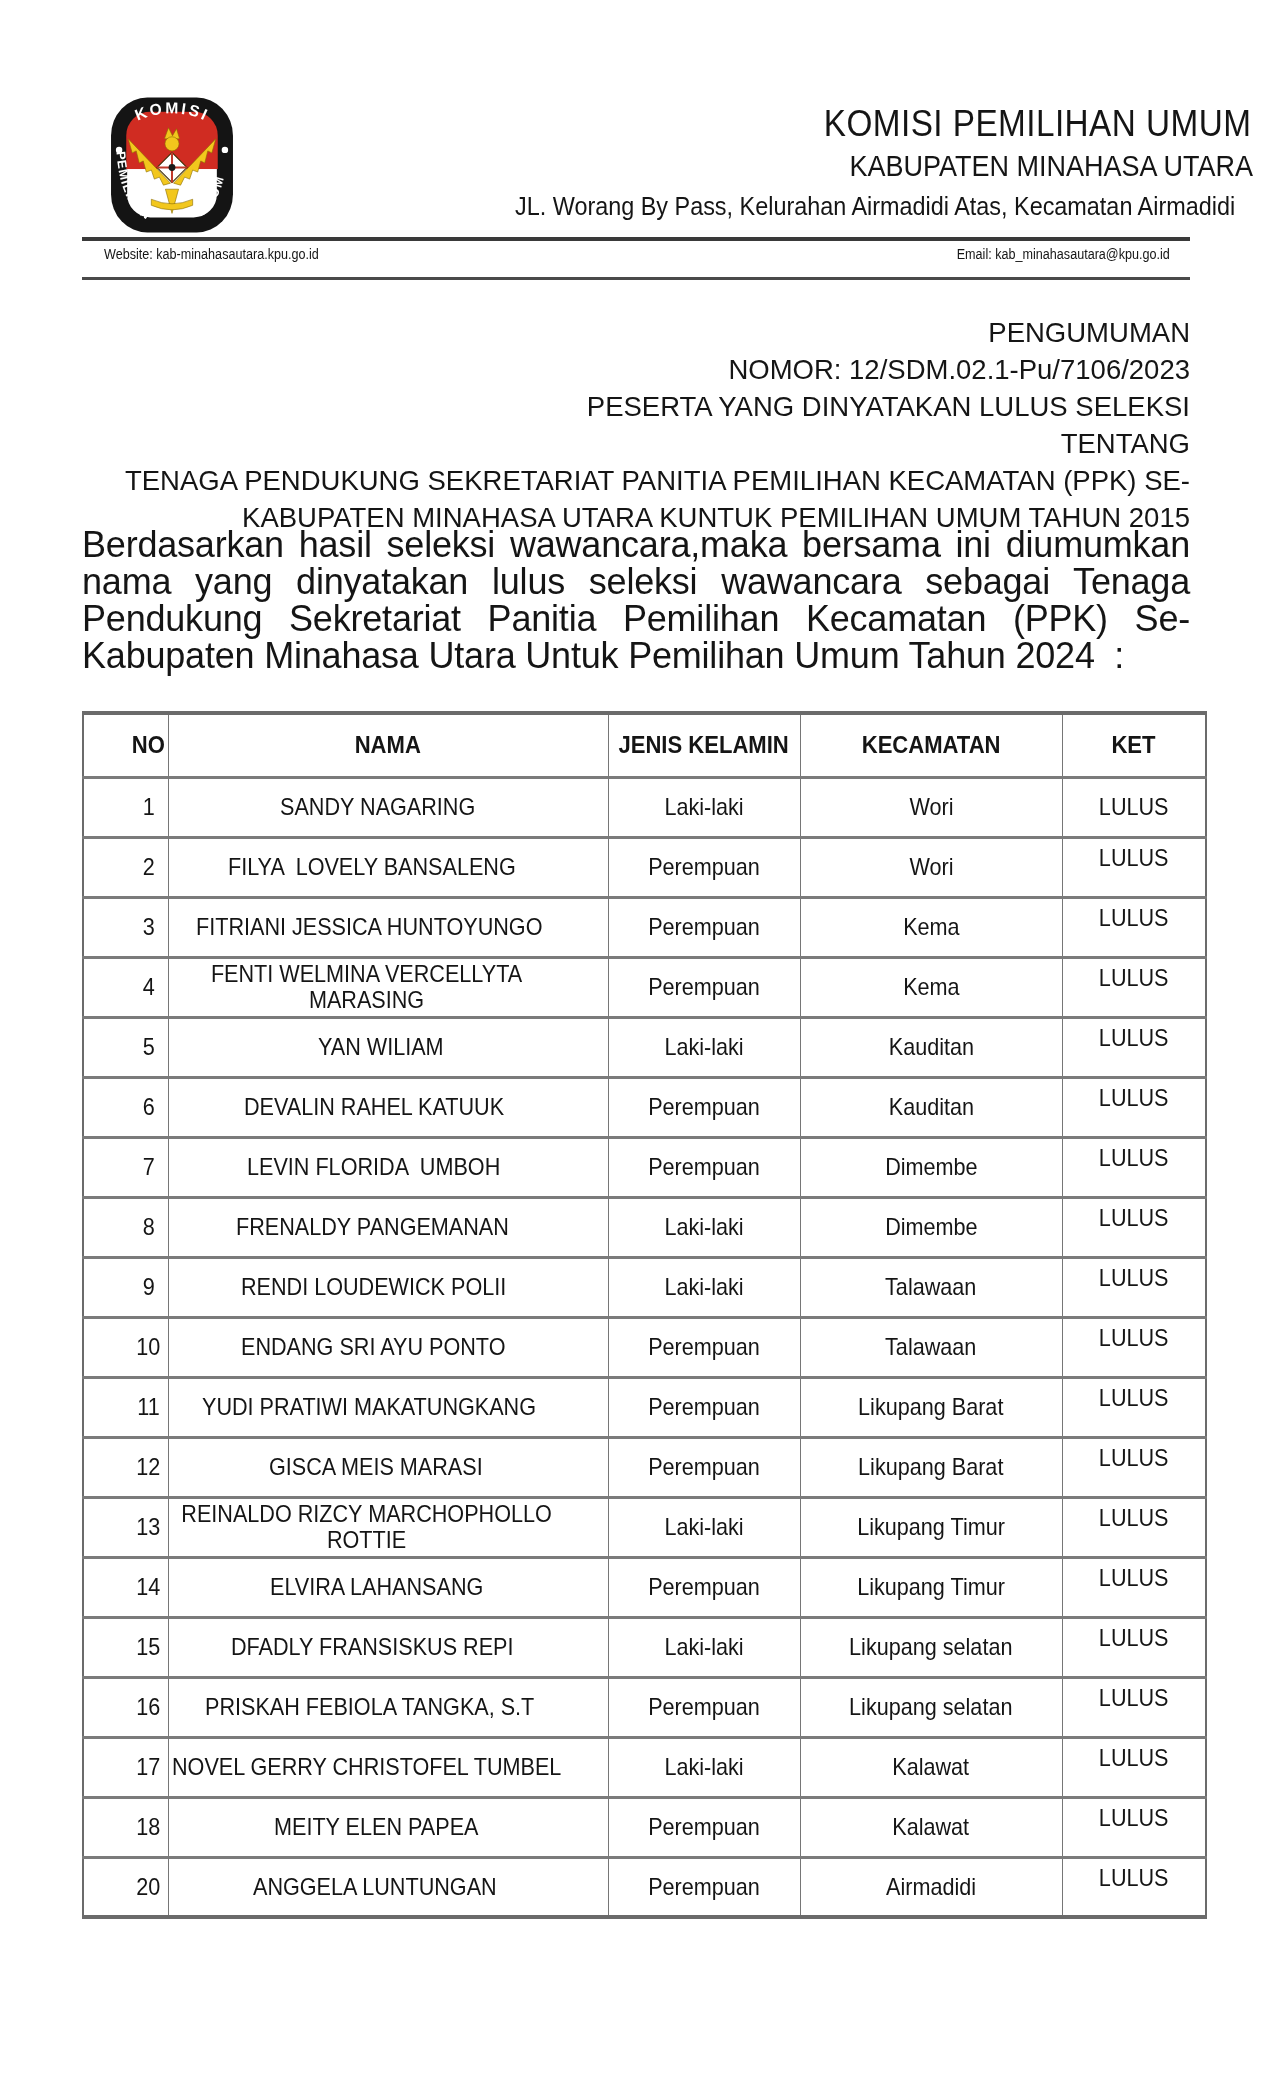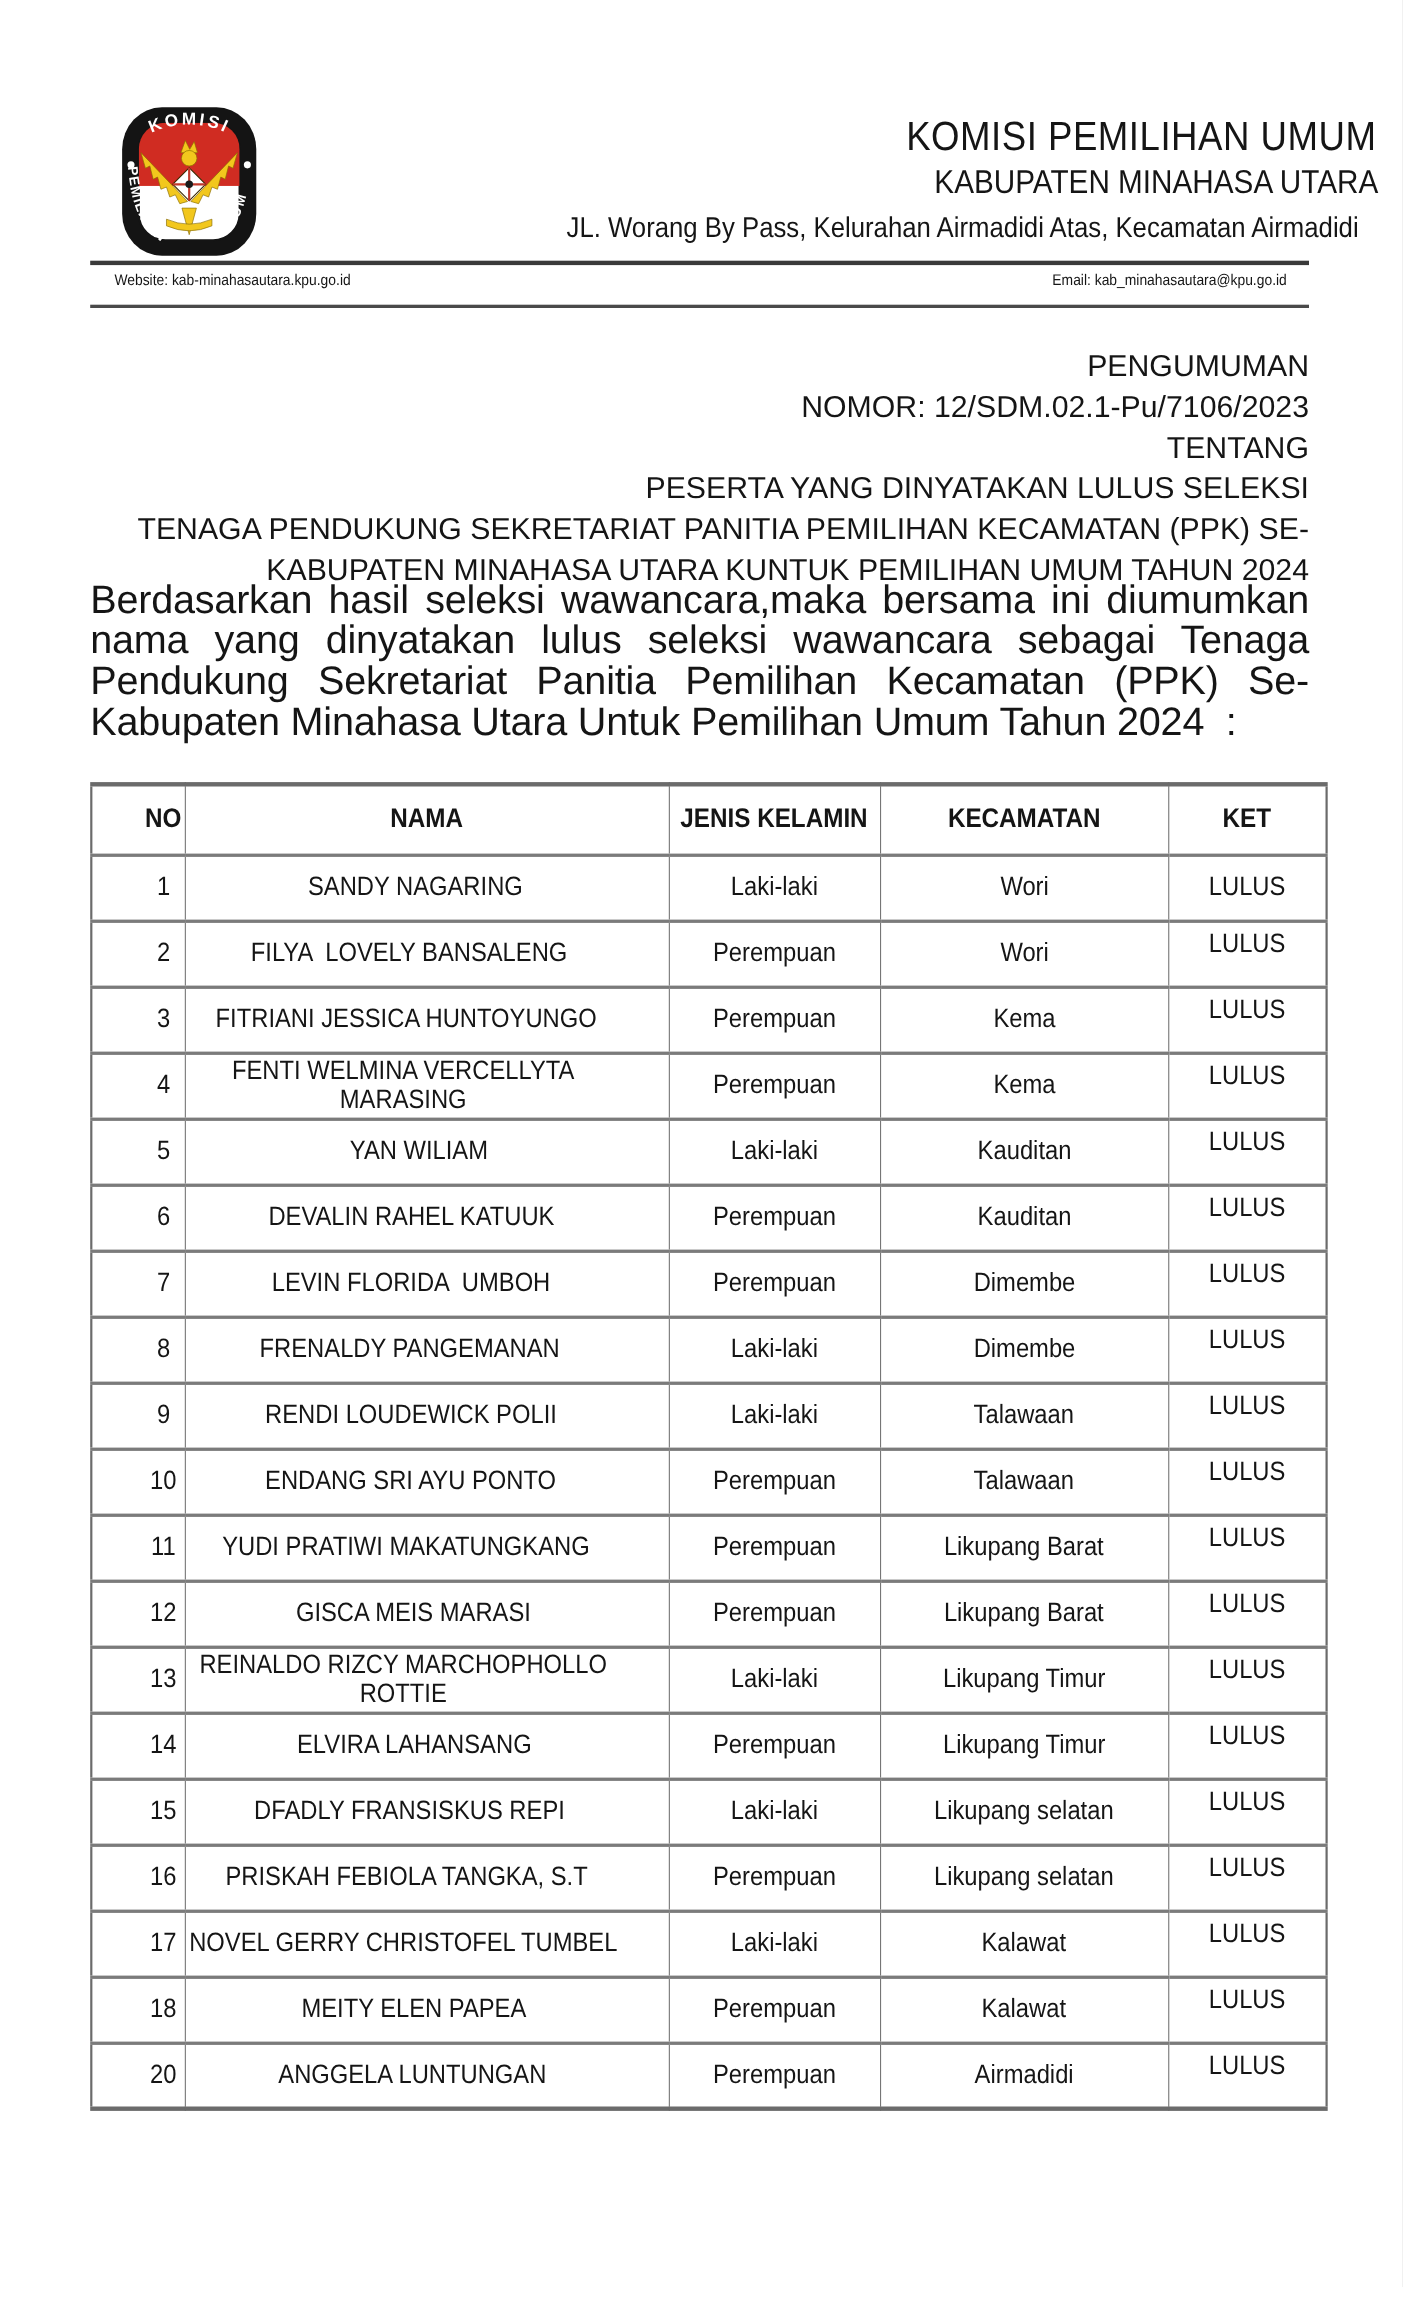--- a/index.html
+++ b/index.html
@@ -112,24 +112,24 @@
   <div class="abs rule-1"></div>
   <div class="abs web-row">
     <span class="cond-l">Website: kab-minahasautara.kpu.go.id</span>
     <span class="cond-r">Email: kab_minahasautara@kpu.go.id</span>
   </div>
   <div class="abs rule-2"></div>
 
   <div class="abs title-block">
     <div>PENGUMUMAN</div>
     <div>NOMOR: 12/SDM.02.1-Pu/7106/2023</div>
+    <div>PESERTA YANG DINYATAKAN LULUS SELEKSI</div>
     <div>TENTANG</div>
-    <div>PESERTA YANG DINYATAKAN LULUS SELEKSI</div>
     <div>TENAGA PENDUKUNG SEKRETARIAT PANITIA PEMILIHAN KECAMATAN (PPK) SE-</div>
-    <div>KABUPATEN MINAHASA UTARA KUNTUK PEMILIHAN UMUM TAHUN 2024</div>
+    <div>KABUPATEN MINAHASA UTARA KUNTUK PEMILIHAN UMUM TAHUN 2015</div>
   </div>
 
   <div class="abs intro">Berdasarkan hasil seleksi wawancara,maka bersama ini diumumkan nama yang dinyatakan lulus seleksi wawancara sebagai Tenaga Pendukung Sekretariat Panitia Pemilihan Kecamatan (PPK) Se-Kabupaten Minahasa Utara Untuk Pemilihan Umum Tahun 2024&nbsp; :</div>
 
   <div class="abs results-table-wrap">
     <table class="results">
       <colgroup>
         <col style="width:85px">
           <col style="width:440px">
           <col style="width:192px">

